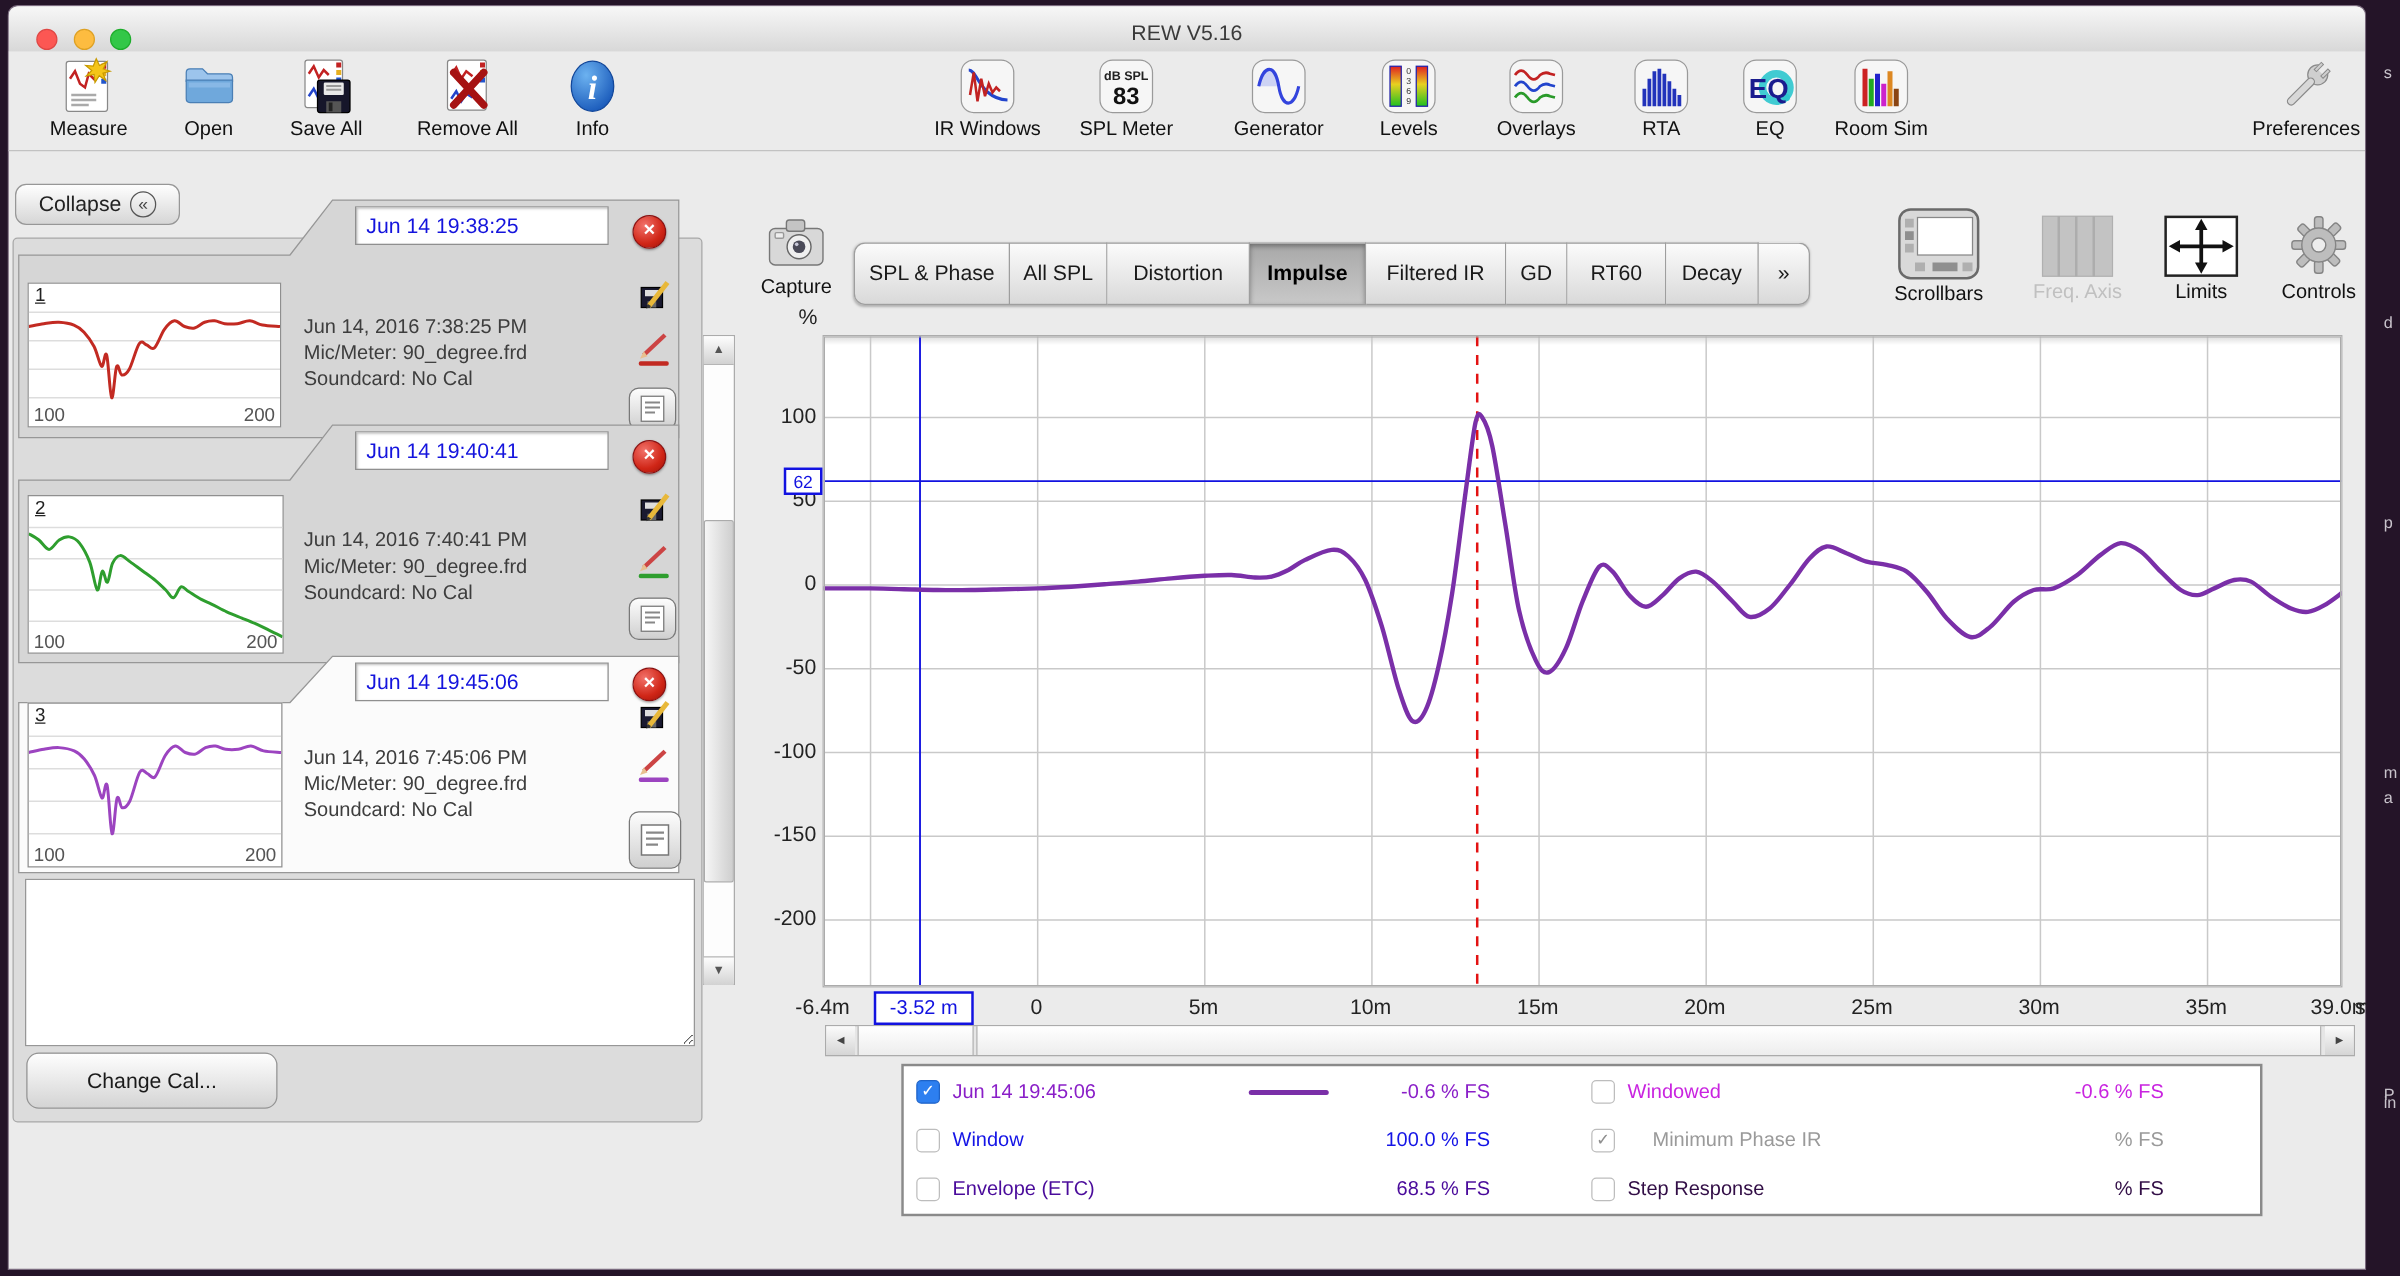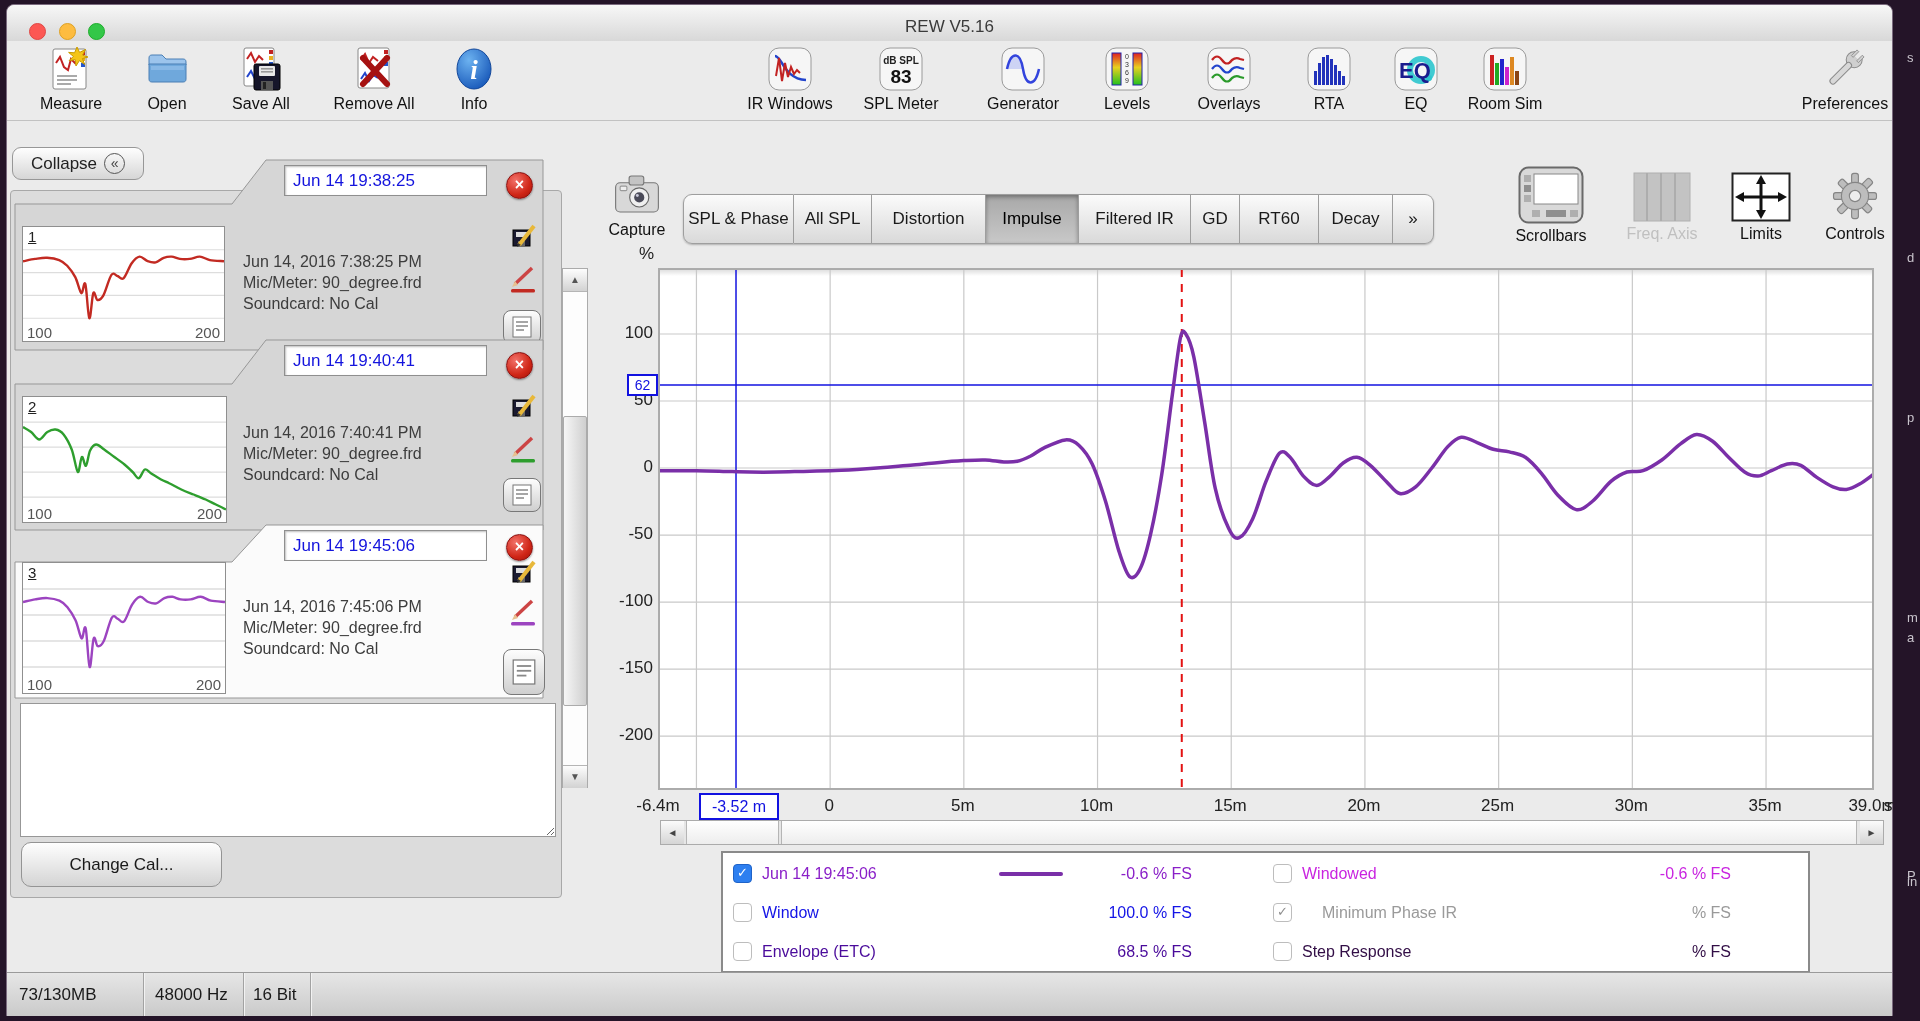--- a/index.html
+++ b/index.html
@@ -36,22 +36,22 @@
   .notes-btn{width:38px;height:34px;background:linear-gradient(#FDFDFD,#CFCFCF);border:1.5px solid #787878;border-radius:8px;display:flex;align-items:center;justify-content:center;box-sizing:border-box;}
   .notes-area{left:20px;top:703px;width:536px;height:134px;background:#fff;border:1px solid #979797;box-sizing:border-box;}
   .changecal-btn{left:21px;top:842px;width:201px;height:45px;background:linear-gradient(#FEFEFE,#D4D4D4);border:1px solid #949494;border-radius:10px;font-size:17px;color:#1A1A1A;text-align:center;line-height:43px;box-sizing:border-box;}
   
   .capture{left:598px;top:168px;width:78px;text-align:center;}
   .capture .clabel{font-size:16px;color:#111;margin-top:1px;}
   .tabbar{left:683px;top:194px;height:50px;display:flex;border-radius:9px;box-shadow:0 1px 2px rgba(0,0,0,.25);}
   .tab{height:50px;box-sizing:border-box;background:linear-gradient(#FBFBFB,#D9D9D9);border:1px solid #9E9E9E;border-left:none;font-size:17px;color:#1A1A1A;display:flex;align-items:center;justify-content:center;}
   .tab:first-child{border-left:1px solid #9E9E9E;border-radius:9px 0 0 9px;}
   .tab:last-child{border-radius:0 9px 9px 0;}
-  .tab.active{background:linear-gradient(#A8A8A8,#C8C8C8);box-shadow:inset 0 2px 4px rgba(0,0,0,.35);font-weight:normal;color:#000;}
-  .tab:nth-child(1){width:111px;}.tab:nth-child(2){width:78px;}.tab:nth-child(3){width:114px;}
+  .tab.active{background:linear-gradient(#A8A8A8,#C8C8C8);box-shadow:inset 0 2px 4px rgba(0,0,0,.35);font-weight:bold;color:#000;}
+  .tab:nth-child(1){width:125px;}.tab:nth-child(2){width:78px;}.tab:nth-child(3){width:114px;}
   .tab:nth-child(4){width:93px;}.tab:nth-child(5){width:112px;}.tab:nth-child(6){width:49px;}
   .tab:nth-child(7){width:79px;}.tab:nth-child(8){width:74px;}.tab:nth-child(9){width:41px;}
   .gbtn{text-align:center;}
   .gbtn .glabel{font-size:16px;color:#111;margin-top:3px;}
   .gbtn.disabled .glabel{color:#C0C0C0;}
   
   .plot-wrap{left:658px;top:268px;width:1214px;height:520px;background:#fff;border:1px solid #ACACAC;box-sizing:content-box;}
   .pct-label{left:628px;top:244px;width:26px;font-size:17px;color:#222;text-align:right;}
   .ytick{position:absolute;right:0;width:60px;text-align:right;font-size:17px;color:#222;}
   .yaxis{left:592px;top:268px;width:61px;height:520px;}
@@ -600,28 +600,20 @@
 
     <div class="abs lg-cb cb-gray" style="left:550px;top:50px;">✓</div>
     <div class="lg-label" style="left: 579px; top: 51px; color: rgb(154, 154, 154); margin-left: 20px;">Minimum Phase IR</div>
     <div class="lg-value" style="left: 878px; top: 51px; color: rgb(154, 154, 154);">% FS</div>
 
     <div class="abs lg-cb" style="left:550px;top:89px;">✓</div>
     <div class="lg-label" style="left: 579px; top: 90px; color: rgb(50, 14, 70);">Step Response</div>
     <div class="lg-value" style="left: 878px; top: 90px; color: rgb(50, 14, 70);">% FS</div>
   </div>
 
-  <div class="abs statusbar">
-    <div class="st-cell" style="left:12px;">73/130MB</div>
-    <div class="st-div" style="left:136px;"></div>
-    <div class="st-cell" style="left:148px;">48000 Hz</div>
-    <div class="st-div" style="left:236px;"></div>
-    <div class="st-cell" style="left:246px;">16 Bit</div>
-    <div class="st-div" style="left:303px;"></div>
-  </div>
 
   <div class="abs edge" style="left:0;top:0;width:1920px;height:4px;"></div>
   <div class="abs edge" style="left:0;top:0;width:6px;height:1021px;"></div>
   <div class="abs edge" style="left:0;top:1016px;width:1920px;height:5px;"></div>
   <div class="abs edge" id="desktop-right" style="left:1893px;top:0;width:27px;height:1021px;">
     
     
     
     
   </div>

